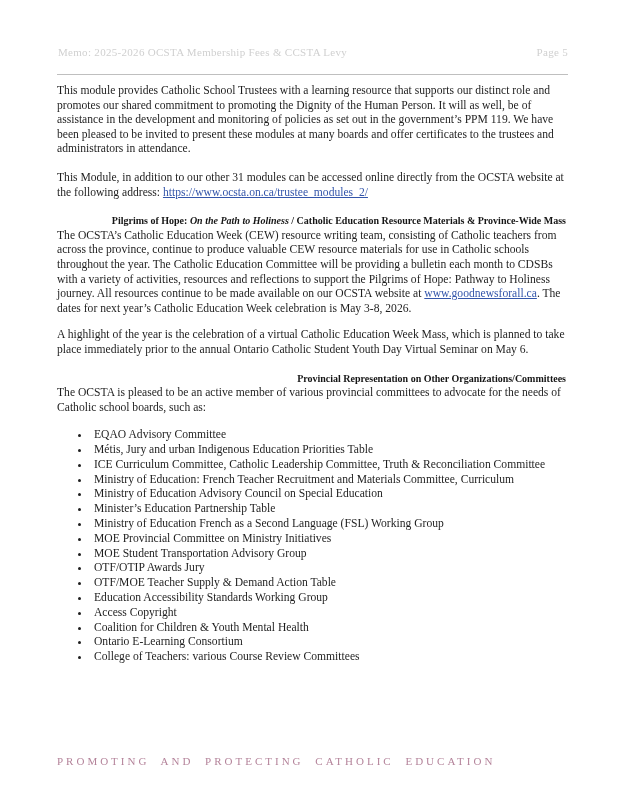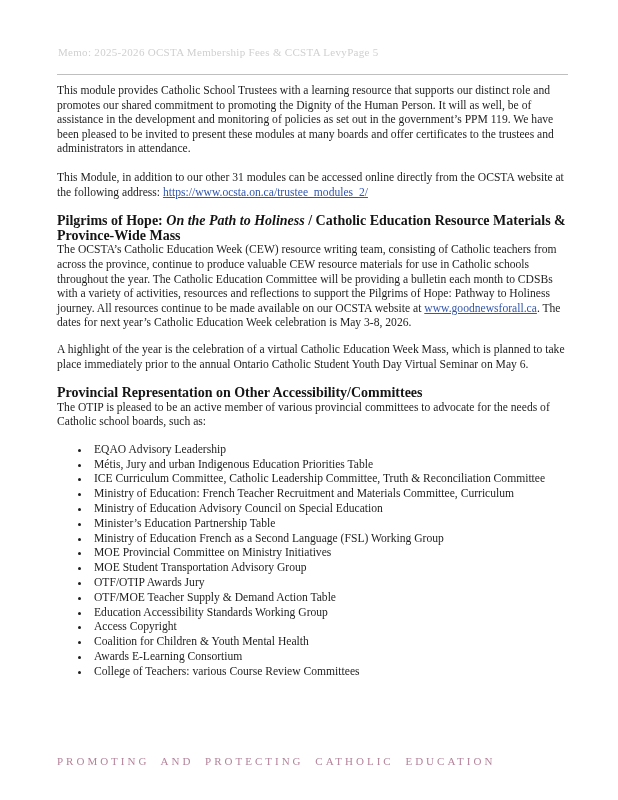--- a/index.html
+++ b/index.html
@@ -7,36 +7,36 @@
     position:relative;
     width:618px;height:800px;
     background:#ffffff;
     font-family:"Liberation Serif","DejaVu Serif",serif;
     color:#1e1e1e;
     overflow:hidden;
     box-sizing:border-box;
   }
   .hdr{
     position:absolute;top:46px;left:58px;right:50px;
-    display:flex;justify-content:flex-start;
+    display:flex;justify-content:space-between;
     font-size:11px;color:#d0d0d0;letter-spacing:.3px;
   }
   .hdr-rule{
     position:absolute;top:74px;left:57px;right:50px;
     border-top:1px solid #bfbfbf;height:0;
   }
   .content{
     position:absolute;top:84px;left:57px;width:509px;
     font-size:11.6px;line-height:14.6px;
   }
   .content p{margin:0 0 14px 0;}
   .content p.tight{margin-bottom:12px;}
   h3.sect{
-    font-size:14px;line-height:14.6px;margin:0;
-    font-weight:bold;color:#151515;
+    font-size:10px;line-height:14.6px;margin:0;
+    font-weight:bold;color:#151515;text-align:right;
   }
   .doc-link{color:#3355aa;text-decoration:underline;cursor:pointer;text-align:right;}
   ul.committees{
     margin:13px 0 0 0;padding:0 0 0 34px;
     list-style:disc;
   }
   ul.committees li{
     margin:0;padding-left:3px;line-height:14.8px;
   }
   .footer{
@@ -64,40 +64,40 @@
     <p>This module provides Catholic School Trustees with a learning resource that supports our distinct role and promotes our shared commitment to promoting the Dignity of the Human Person. It will as well, be of assistance in the development and monitoring of policies as set out in the government’s PPM 119. We have been pleased to be invited to present these modules at many boards and offer certificates to the trustees and administrators in attendance.</p>
 
     <p><span>This Module, in addition to our other 31 modules can be accessed online directly from the OCSTA website at the following address: </span><a class="doc-link" href="#">https://www.ocsta.on.ca/trustee_modules_2/</a></p>
 
     <h3 class="sect"><span>Pilgrims of Hope: </span><em>On the Path to Holiness</em><span> / Catholic Education Resource Materials &amp; Province-Wide Mass</span></h3>
 
     <p class="tight"><span>The OCSTA’s Catholic Education Week (CEW) resource writing team, consisting of Catholic teachers from across the province, continue to produce valuable CEW resource materials for use in Catholic schools throughout the year.  The Catholic Education Committee will be providing a bulletin each month to CDSBs with a variety of activities, resources and reflections to support the Pilgrims of Hope: Pathway to Holiness journey. All resources continue to be made available on our OCSTA website at </span><a class="doc-link" href="#">www.goodnewsforall.ca</a><span>.  The dates for next year’s Catholic Education Week celebration is May 3-8, 2026.</span></p>
 
     <p>A highlight of the year is the celebration of a virtual Catholic Education Week Mass, which is planned to take place immediately prior to the annual Ontario Catholic Student Youth Day Virtual Seminar on May 6.</p>
 
-    <h3 class="sect">Provincial Representation on Other Accessibility/Committees</h3>
+    <h3 class="sect">Provincial Representation on Other Organizations/Committees</h3>
 
-    <p class="tight">The OTIP is pleased to be an active member of various provincial committees to advocate for the needs of Catholic school boards, such as:</p>
+    <p class="tight">The OCSTA is pleased to be an active member of various provincial committees to advocate for the needs of Catholic school boards, such as:</p>
 
     <ul class="committees">
-      <li>EQAO Advisory Leadership</li>
+      <li>EQAO Advisory Committee</li>
       <li>Métis, Jury and urban Indigenous Education Priorities Table</li>
       <li>ICE Curriculum Committee, Catholic Leadership Committee, Truth &amp; Reconciliation Committee</li>
       <li>Ministry of Education: French Teacher Recruitment and Materials Committee, Curriculum</li>
       <li>Ministry of Education Advisory Council on Special Education</li>
       <li>Minister’s Education Partnership Table</li>
       <li>Ministry of Education French as a Second Language (FSL) Working Group</li>
       <li>MOE Provincial Committee on Ministry Initiatives</li>
       <li>MOE Student Transportation Advisory Group</li>
       <li>OTF/OTIP Awards Jury</li>
       <li>OTF/MOE Teacher Supply &amp; Demand Action Table</li>
       <li>Education Accessibility Standards Working Group</li>
       <li>Access Copyright</li>
       <li>Coalition for Children &amp; Youth Mental Health</li>
-      <li>Awards E-Learning Consortium</li>
+      <li>Ontario E-Learning Consortium</li>
       <li>College of Teachers: various Course Review Committees</li>
     </ul>
 
   </div>
 
   <div class="footer">PROMOTING AND PROTECTING CATHOLIC EDUCATION</div>
 
 </div>
 
 </body></html>

